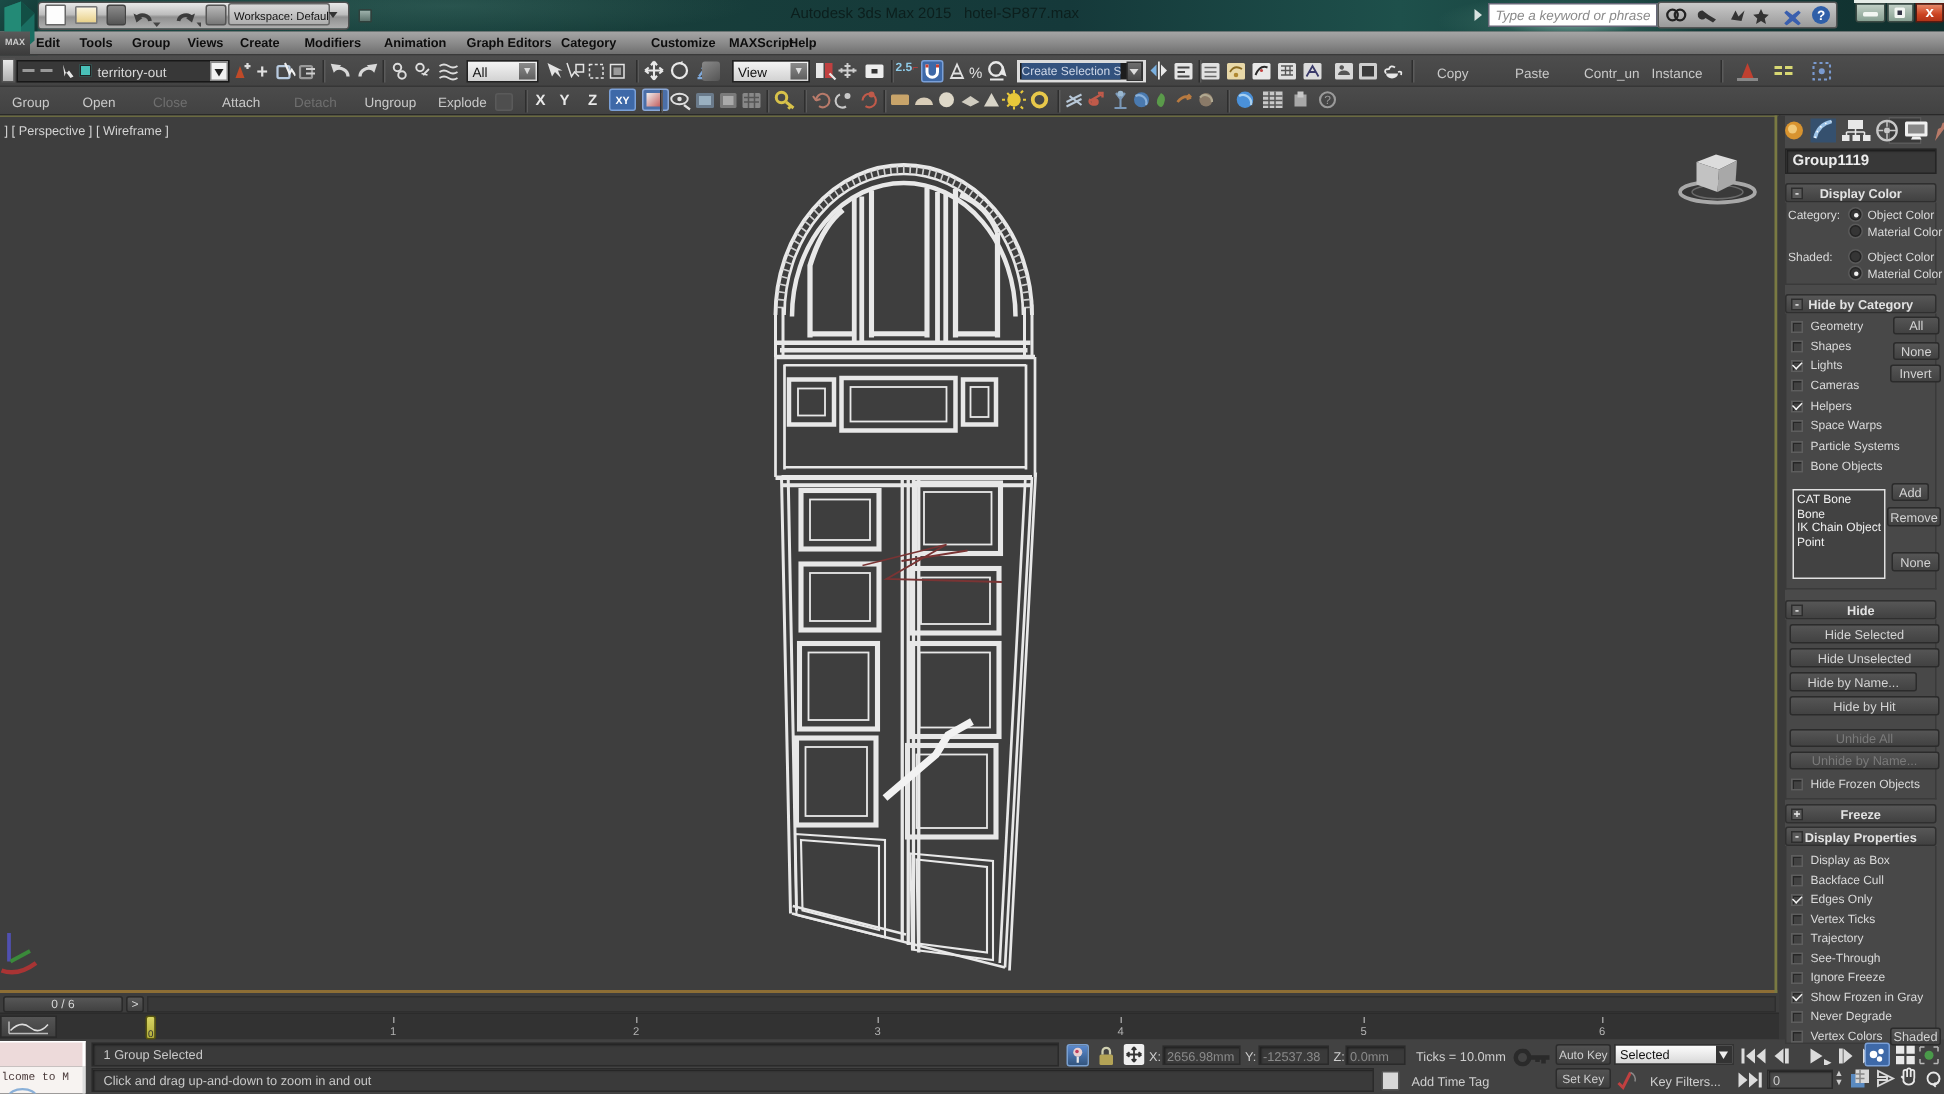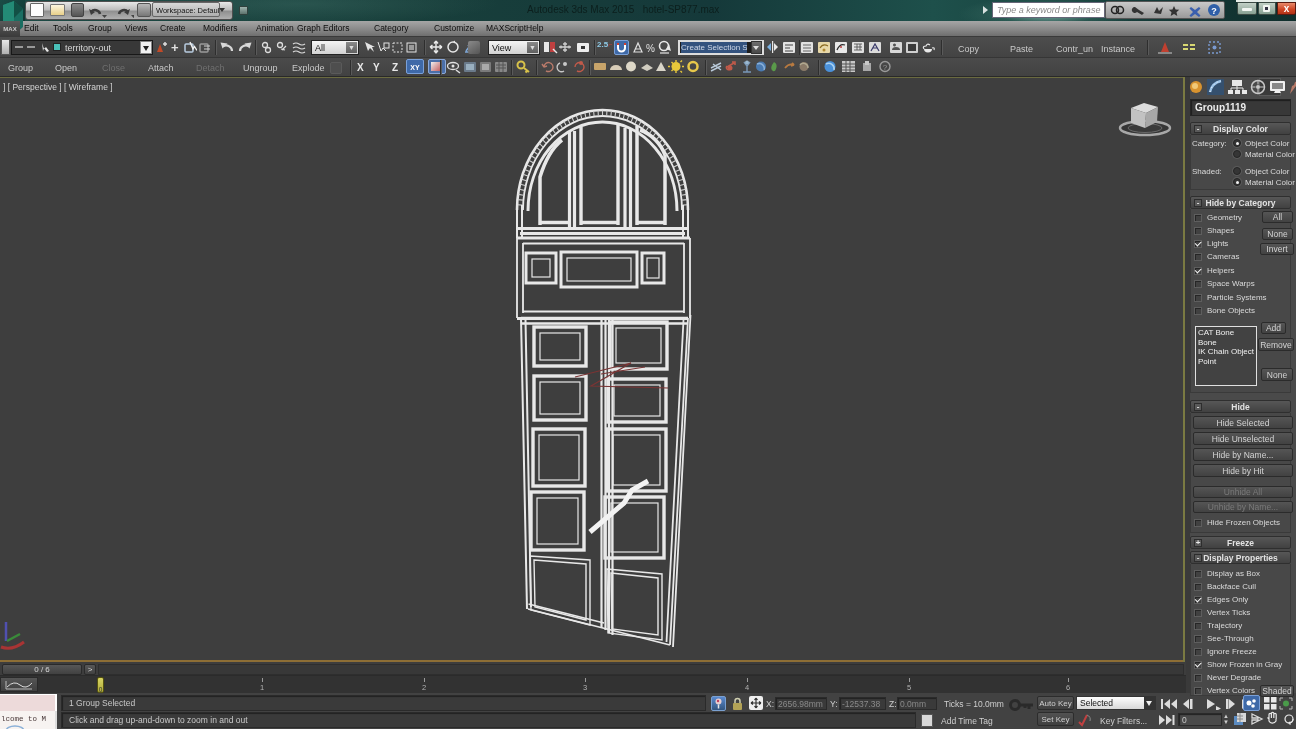--- a/index.html
+++ b/index.html
@@ -2,21 +2,21 @@
 <html><head><meta charset="utf-8">
 <style>
 html,body{margin:0;padding:0;width:1296px;height:729px;overflow:hidden;background:#444;
 font-family:"Liberation Sans",sans-serif;}
 *{box-sizing:border-box;}
 .abs{position:absolute;}
 #titlebar{left:0;top:0;width:1296px;height:21px;background:radial-gradient(ellipse 90px 18px at 1048px 14px,#7ba8a0 0%,rgba(60,110,100,0.45) 55%,rgba(30,70,64,0) 100%),radial-gradient(ellipse 200px 20px at 300px 4px,rgba(90,140,130,0.25),rgba(30,70,64,0) 100%),linear-gradient(90deg,#1d4a45 0%,#183f3b 30%,#15393a 55%,#1e504b 72%,#133634 92%,#102f2d 100%);}
 #qat{left:25px;top:1px;width:208px;height:19px;border-radius:3px;background:linear-gradient(180deg,#e8e8e8,#bdbdbd 45%,#909090 55%,#b0b0b0);border:1px solid #4f4f4f;}
 #applogo{left:0;top:0;width:25px;height:37px;background:linear-gradient(135deg,#1b4c47,#0d302c);}
 #menubar{left:0;top:21px;width:1296px;height:16px;background:linear-gradient(180deg,#a6a6a6,#898989 55%,#6f6f6f);border-bottom:1px solid #3a3a3a;}
-.menu{position:absolute;top:3px;font-size:8.5px;color:#0d0d0d;font-weight:normal;letter-spacing:0;}
+.menu{position:absolute;top:3px;font-size:8.5px;color:#0d0d0d;font-weight:bold;letter-spacing:0;}
 #tb1{left:0;top:37px;width:1296px;height:21px;background:linear-gradient(180deg,#4d4d4d,#434343);border-bottom:1px solid #363636;}
 #tb2{left:0;top:58px;width:1296px;height:19px;background:linear-gradient(180deg,#4b4b4b,#424242);border-bottom:1px solid #292929;}
 .cmb{position:absolute;background:#282828;border:1px solid #181818;color:#d2d2d2;font-size:9px;}
 .cmbarrow{position:absolute;right:1px;top:1px;bottom:1px;width:11px;background:linear-gradient(180deg,#6a6a6a,#4a4a4a);color:#ddd;font-size:7px;line-height:12px;text-align:center;}
 .ic{position:absolute;width:13px;height:13px;border-radius:2px;}
 .g2{background:linear-gradient(145deg,#8a8a8a,#555);}
 .sep{position:absolute;width:2px;height:15px;border-left:1px solid #2e2e2e;border-right:1px solid #5a5a5a;}
 .tbt{position:absolute;font-size:9px;color:#c9c9c9;}
 .dim{color:#6f6f6f;}
 #viewport{left:0;top:77px;width:1186px;height:584px;background:#3e3e3e;}
@@ -97,21 +97,21 @@
 <div class="abs" style="left:1263px;top:5px;width:7px;height:7px;border:2px solid #f2f6f2;background:#334;border-radius:1px"></div>
 <div class="abs" style="left:1277px;top:2px;width:19px;height:13px;background:linear-gradient(180deg,#e88a6a,#cc4422 60%,#b03318);border:1px solid #5a1a10;border-radius:0 0 2px 0;color:#fff;font-size:10px;font-weight:bold;text-align:center;line-height:12px">x</div>
 <div class="abs" style="left:0;top:21px;width:20px;height:16px;background:linear-gradient(180deg,#5a5a5a,#3a3a3a);color:#ccc;font-size:6px;font-weight:bold;line-height:16px;text-align:center">MAX</div>
 <div class="menu" style="left:24px;top:23px">Edit</div>
 <div class="menu" style="left:53px;top:23px">Tools</div>
 <div class="menu" style="left:88px;top:23px">Group</div>
 <div class="menu" style="left:125px;top:23px">Views</div>
 <div class="menu" style="left:160px;top:23px">Create</div>
 <div class="menu" style="left:203px;top:23px">Modifiers</div>
 <div class="menu" style="left:256px;top:23px">Animation</div>
-<div class="menu" style="left:297px;top:23px">Graph Editors</div>
+<div class="menu" style="left:311px;top:23px">Graph Editors</div>
 <div class="menu" style="left:374px;top:23px">Category</div>
 <div class="menu" style="left:434px;top:23px">Customize</div>
 <div class="menu" style="left:486px;top:23px">MAXScript</div>
 <div class="menu" style="left:526px;top:23px">Help</div>
 <div class="abs" style="left:1px;top:39px;width:9px;height:16px;background:linear-gradient(180deg,#e8e8e8,#b0b0b0);border:1px solid #555"></div>
 <div class="cmb" style="left:11px;top:40px;width:142px;height:15px;background:#383838"></div>
 <div class="abs" style="left:15px;top:46px;width:8px;height:2px;background:#999"></div>
 <div class="abs" style="left:27px;top:46px;width:8px;height:2px;background:#999"></div>
 <svg class="abs" style="left:38px;top:42px" width="12" height="11">
     <path d="M4 1 l2 6 2 -2 3 4 -2 1 -3 -4 -1 3 z" fill="#e8e8e8"></path>
@@ -436,21 +436,21 @@
 <div class="pb" style="left:1262px;top:228px;width:31px;height:12px;line-height:11px">None</div>
 <div class="pb" style="left:1260px;top:243px;width:34px;height:12px;line-height:11px">Invert</div>
 <div class="abs" style="left:1195px;top:326px;width:62px;height:60px;background:#424242;border:1px solid #e0e0e0;color:#f0f0f0;font-size:8px;line-height:9.5px;padding:1px 0 0 2px">CAT Bone<br>Bone<br>IK Chain Object<br>Point</div>
 <div class="pb" style="left:1261px;top:322px;width:25px;height:12px;line-height:11px">Add</div>
 <div class="pb" style="left:1258px;top:338px;width:36px;height:13px;line-height:12px">Remove</div>
 <div class="pb" style="left:1261px;top:368px;width:32px;height:13px;line-height:12px">None</div>
 <div class="roll" style="top:400px"><span class="rollbtn">-</span>Hide</div>
 <div class="sect" style="top:413px;height:120px"></div>
 <div class="pb" style="left:1193px;top:416px;width:100px;height:13px;line-height:12px">Hide Selected</div>
 <div class="pb" style="left:1193px;top:432px;width:100px;height:13px;line-height:12px">Hide Unselected</div>
-<div class="pb" style="left:1193px;top:448px;width:100px;height:13px;line-height:12px">Hide by Name...</div>
+<div class="pb" style="left:1193px;top:448px;width:85px;height:13px;line-height:12px">Hide by Name...</div>
 <div class="pb" style="left:1193px;top:464px;width:100px;height:13px;line-height:12px">Hide by Hit</div>
 <div class="pb pbd" style="left:1193px;top:486px;width:100px;height:12px;line-height:11px">Unhide All</div>
 <div class="pb pbd" style="left:1193px;top:501px;width:100px;height:12px;line-height:11px">Unhide by Name...</div>
 <div class="cb" style="left:1194px;top:519px"></div>
 <div class="cbl" style="left:1207px;top:518px">Hide Frozen Objects</div>
 <div class="roll" style="top:536px"><span class="rollbtn">+</span>Freeze</div>
 <div class="roll" style="top:551px"><span class="rollbtn">-</span>Display Properties</div>
 <div class="sect" style="top:564px;height:132px"></div>
 <div class="cb" style="left:1194px;top:570px"></div>
 <div class="cbl" style="left:1207px;top:569px">Display as Box</div>

